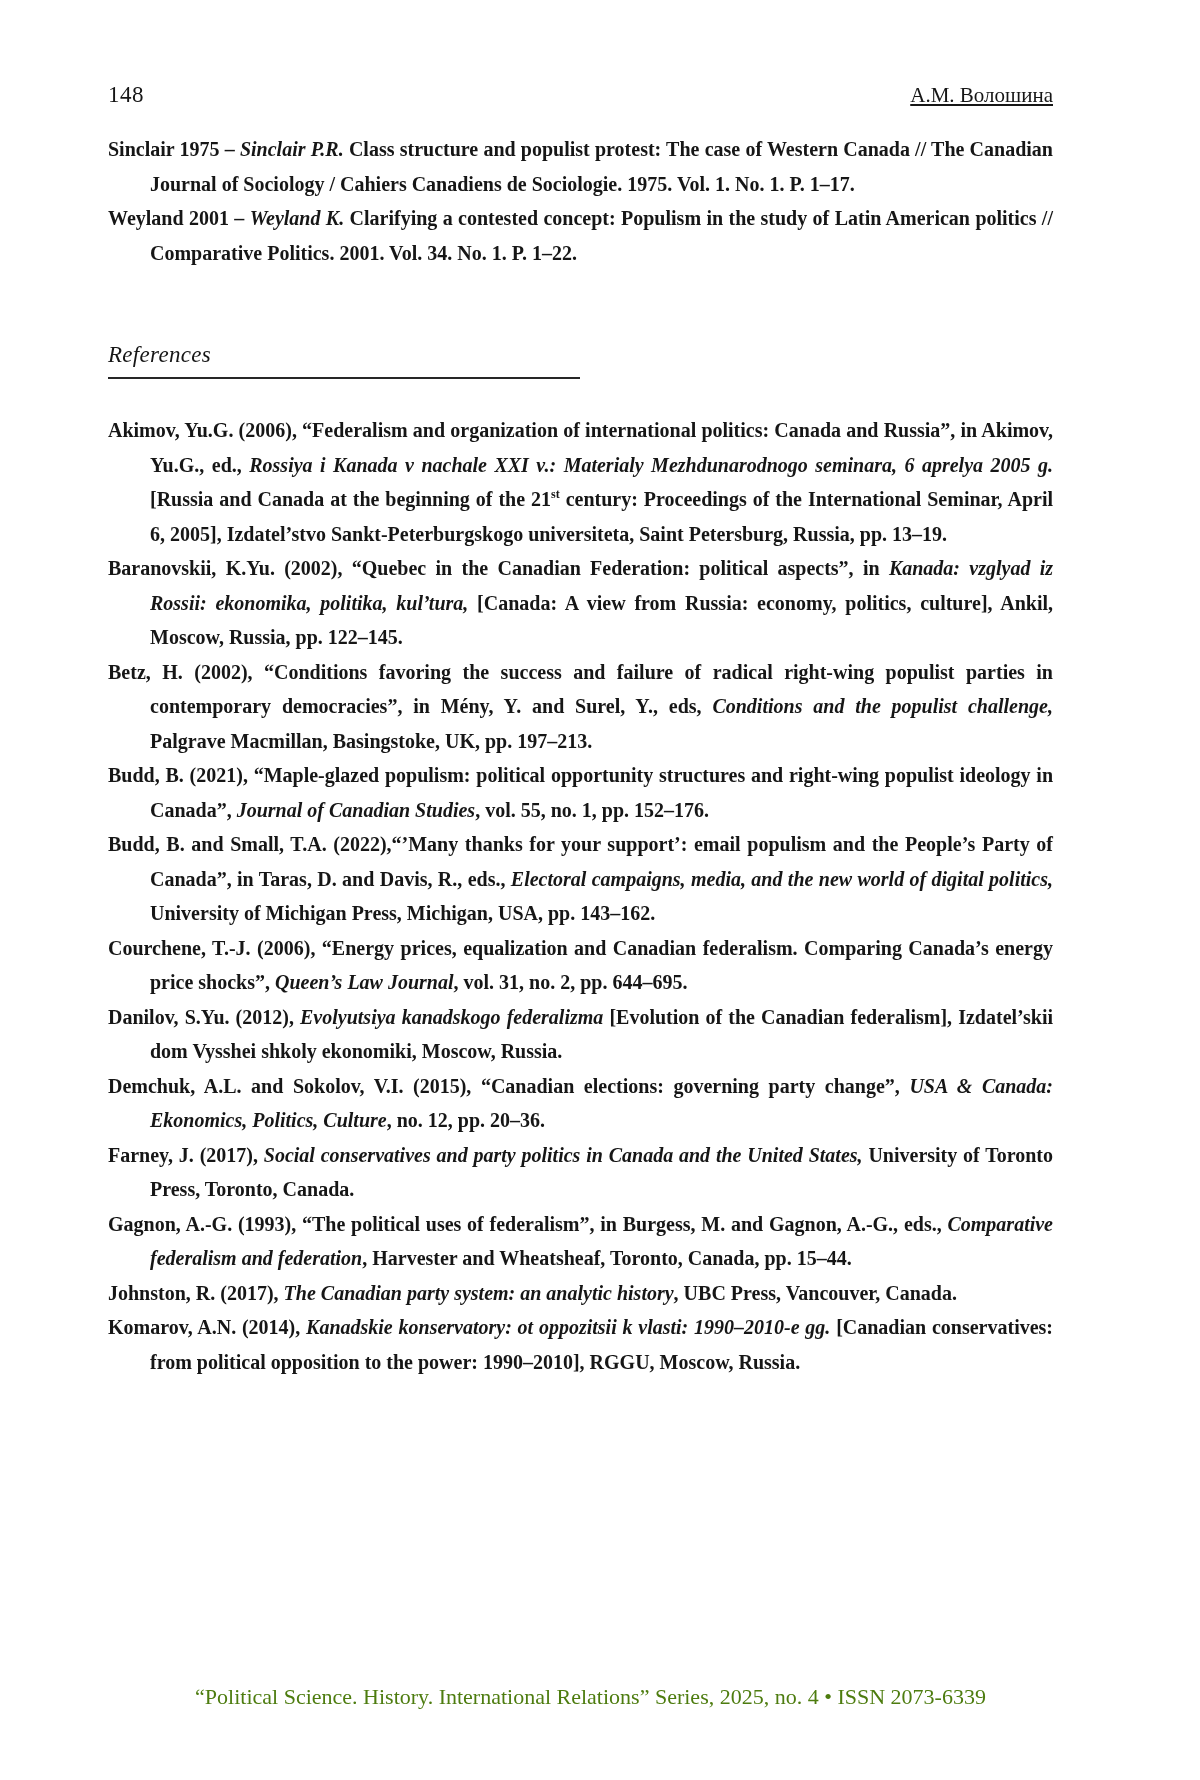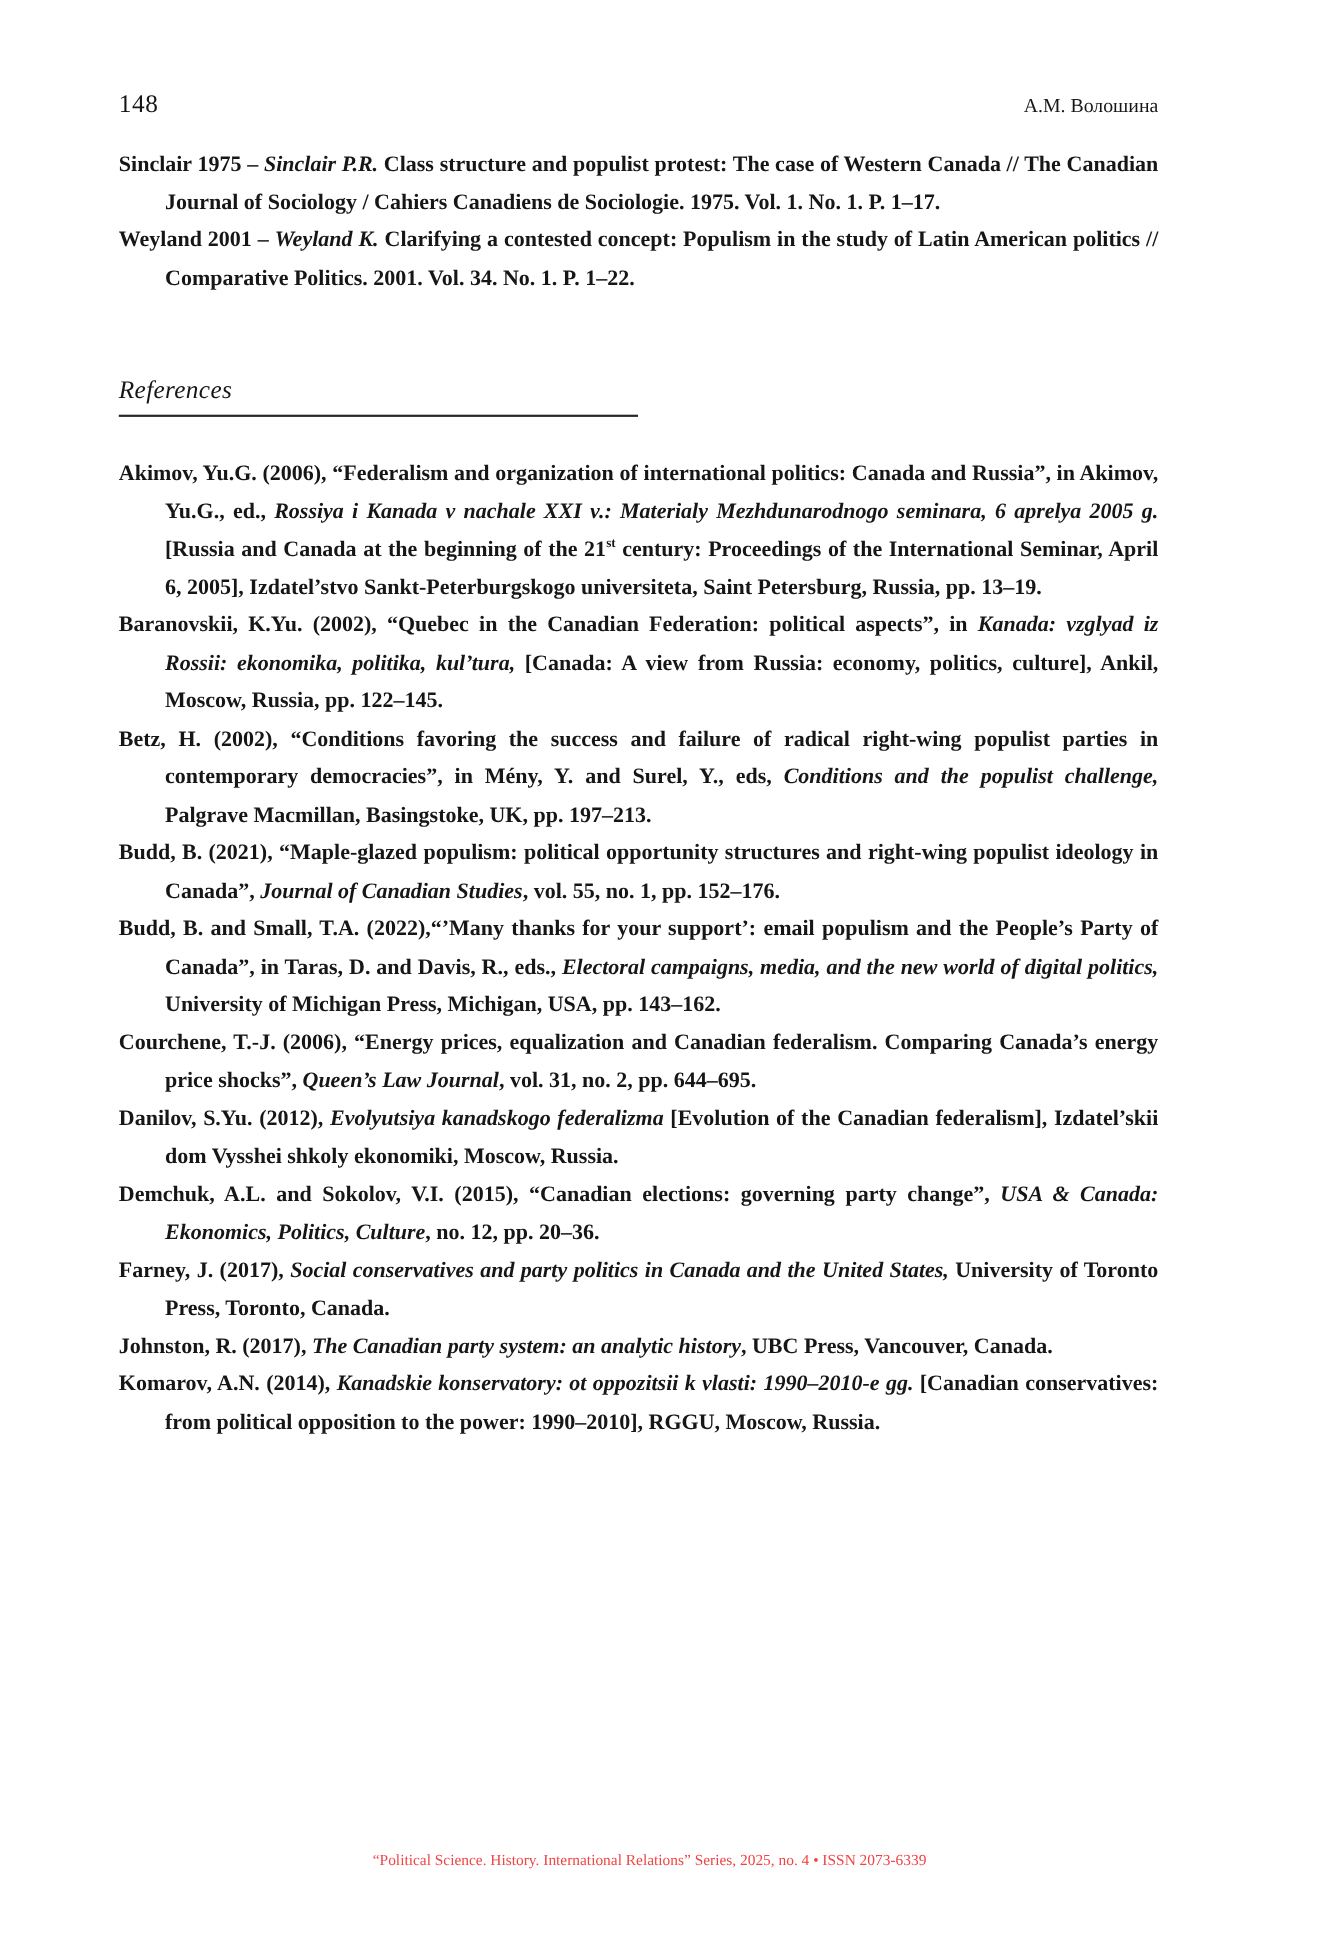--- a/index.html
+++ b/index.html
@@ -18,21 +18,21 @@
     top: 82px;
     width: 945px;
   }
   .page-header {
     display: flex;
     justify-content: space-between;
     align-items: baseline;
     font-size: 23px;
   }
   .page-num { letter-spacing: 0.5px; }
-  .running-author { font-size: 18px; }
+  .running-author { font-size: 21px; text-decoration: underline; }
   .top-refs { margin-top: 24px; }
   p.ref {
     margin: 0;
     font-size: 20px;
     line-height: 34.5px;
     text-align: justify;
     padding-left: 42px;
     text-indent: -42px;
     font-weight: bold;
   }
@@ -55,22 +55,22 @@
     border-top: 2.5px solid #262626;
     margin-top: 9px;
   }
   .ref-list { margin-top: 34px; }
   .page-footer {
     position: absolute;
     top: 1684px;
     left: 118px;
     width: 945px;
     text-align: center;
-    font-size: 14px;
-    color: #ef4444;
+    font-size: 22px;
+    color: #4d7c0f;
   }
 </style>
 </head>
 <body>
 
 <div class="content">
 
   <div class="page-header">
     <span class="page-num">148</span>
     <span class="running-author">А.М. Волошина</span>
@@ -87,19 +87,20 @@
   <div class="ref-list">
       <p class="ref"><span>Akimov, Yu.G. (2006), “Federalism and organization of international politics: Canada and Russia”, in Akimov, Yu.G., ed., </span><em>Rossiya i Kanada v nachale XXI v.: Materialy Mezhdunarodnogo seminara, 6 aprelya 2005 g.</em><span> [Russia and Canada at the beginning of the 21</span><sup>st</sup><span> century: Proceedings of the International Seminar, April 6, 2005], Izdatel’stvo Sankt-Peterburgskogo universiteta, Saint Petersburg, Russia, pp. 13–19.</span></p>
       <p class="ref"><span>Baranovskii, K.Yu. (2002), “Quebec in the Canadian Federation: political aspects”, in </span><em>Kanada: vzglyad iz Rossii: ekonomika, politika, kul’tura,</em><span> [Canada: A view from Russia: economy, politics, culture], Ankil, Moscow, Russia, pp. 122–145.</span></p>
       <p class="ref"><span>Betz, H. (2002), “Conditions favoring the success and failure of radical right-wing populist parties in contemporary democracies”, in Mény, Y. and Surel, Y., eds, </span><em>Conditions and the populist challenge,</em><span> Palgrave Macmillan, Basingstoke, UK, pp. 197–213.</span></p>
       <p class="ref"><span>Budd, B. (2021), “Maple-glazed populism: political opportunity structures and right-wing populist ideology in Canada”, </span><em>Journal of Canadian Studies</em><span>, vol. 55, no. 1, pp. 152–176.</span></p>
       <p class="ref"><span>Budd, B. and Small, T.A. (2022),“’Many thanks for your support’: email populism and the People’s Party of Canada”, in Taras, D. and Davis, R., eds., </span><em>Electoral campaigns, media, and the new world of digital politics,</em><span> University of Michigan Press, Michigan, USA, pp. 143–162.</span></p>
       <p class="ref"><span>Courchene, T.-J. (2006), “Energy prices, equalization and Canadian federalism. Comparing Canada’s energy price shocks”, </span><em>Queen’s Law Journal</em><span>, vol. 31, no. 2, pp. 644–695.</span></p>
       <p class="ref"><span>Danilov, S.Yu. (2012), </span><em>Evolyutsiya kanadskogo federalizma</em><span> [Evolution of the Canadian federalism], Izdatel’skii dom Vysshei shkoly ekonomiki, Moscow, Russia.</span></p>
       <p class="ref"><span>Demchuk, A.L. and Sokolov, V.I. (2015), “Canadian elections: governing party change”, </span><em>USA &amp; Canada: Ekonomics, Politics, Culture</em><span>, no. 12, pp. 20–36.</span></p>
       <p class="ref"><span>Farney, J. (2017), </span><em>Social conservatives and party politics in Canada and the United States,</em><span> University of Toronto Press, Toronto, Canada.</span></p>
+      <p class="ref"><span>Gagnon, A.-G. (1993), “The political uses of federalism”, in Burgess, M. and Gagnon, A.-G., eds., </span><em>Comparative federalism and federation</em><span>, Harvester and Wheatsheaf, Toronto, Canada, pp. 15–44.</span></p>
       <p class="ref"><span>Johnston, R. (2017), </span><em>The Canadian party system: an analytic history</em><span>, UBC Press, Vancouver, Canada.</span></p>
       <p class="ref"><span>Komarov, A.N. (2014), </span><em>Kanadskie konservatory: ot oppozitsii k vlasti: 1990–2010-e gg.</em><span> [Canadian conservatives: from political opposition to the power: 1990–2010], RGGU, Moscow, Russia.</span></p>
     </div>
 
 </div>
 
 <div class="page-footer">“Political Science. History. International Relations” Series, 2025, no. 4 • ISSN 2073-6339</div>
 
 </body></html>

